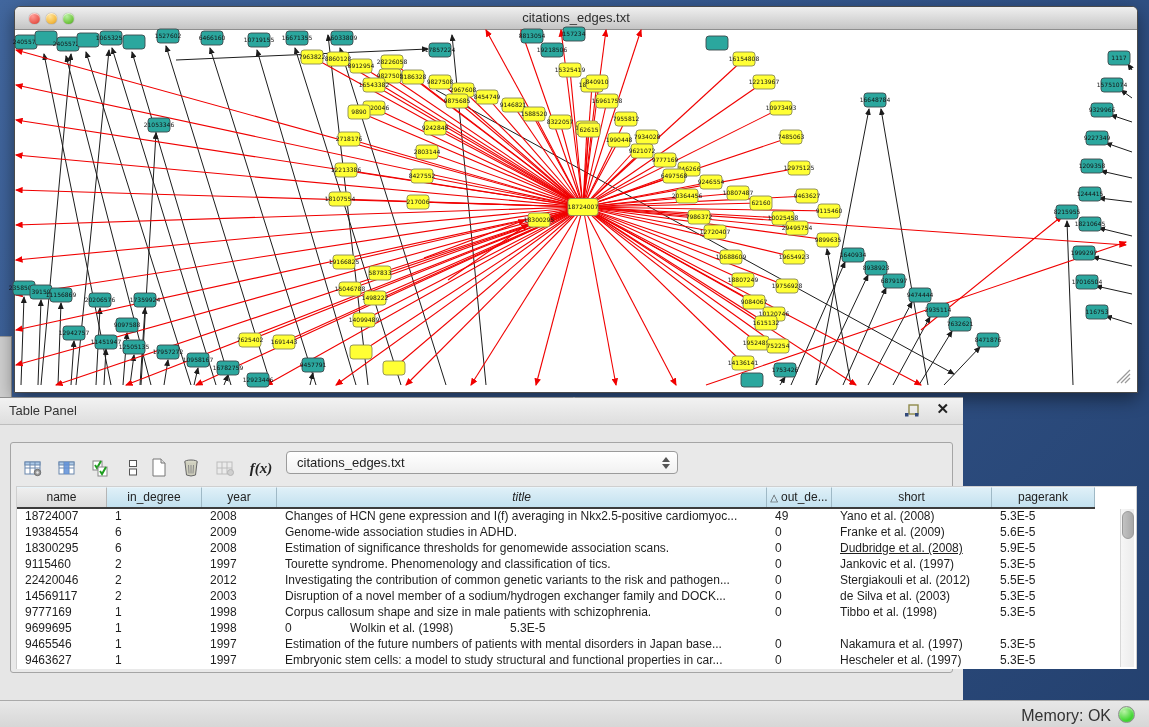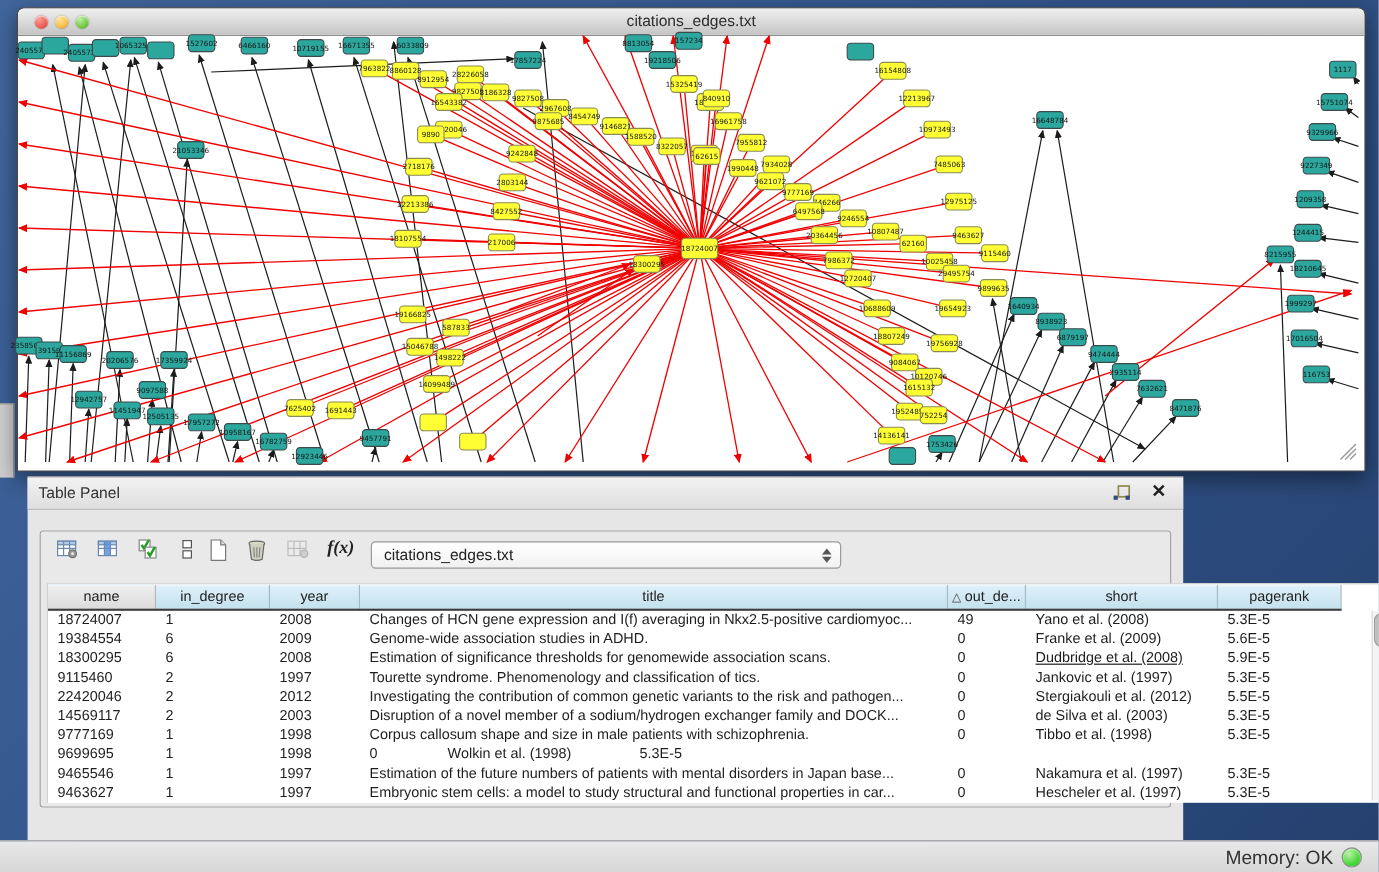--- a/index.html
+++ b/index.html
@@ -26,35 +26,35 @@
   #canvas{position:absolute;left:1px;top:23px;width:1120px;height:361px;background:#fff;}
   #net{display:block;width:1120px;height:361px;}
   .ek{stroke:#1c1c1c;stroke-width:1;}
   .er{stroke:#f00000;stroke-width:1.1;}
   .node-y{fill:#ffff34;stroke:#8a8a55;stroke-width:.9;}
   .node-t{fill:#2ba79e;stroke:#3c4a4c;stroke-width:.9;}
   .nlab{font-family:"DejaVu Sans",sans-serif;font-size:6px;fill:#141414;text-anchor:middle;}
   .grip{stroke:#9a9a9a;stroke-width:1.2;}
   
   #panel{position:absolute;left:0;top:397px;width:963px;height:303px;
-    background:#e6e6e6;border-top:1px solid #8f8f8f;margin-left:23px;}
+    background:#e6e6e6;border-top:1px solid #8f8f8f;}
   #panel-notch{position:absolute;left:566px;top:-1px;width:0;height:0;
     border-left:8px solid transparent;border-right:8px solid transparent;
     border-bottom:7px solid #a9a9a9;}
   #panel-titlebar{position:relative;height:26px;
     background:linear-gradient(#f2f2f2,#dedede);border-bottom:1px solid #bdbdbd;}
   #panel-title{position:absolute;left:9px;top:5px;font-size:13px;color:#333;}
   #float-btn{position:absolute;right:42px;top:5px;width:18px;height:16px;cursor:default;}
   #close-btn{position:absolute;right:14px;top:2px;font-size:15px;font-weight:bold;color:#222;}
   #panel-box{position:absolute;left:10px;right:10px;top:44px;height:229px;
     border:1px solid #a5a5a5;border-radius:3px;background:#e9e9e9;}
   
   #toolbar{position:absolute;left:0;top:0;right:0;height:40px;}
   .tbi{position:absolute;top:6px;width:28px;height:28px;display:flex;
-    align-items:flex-start;justify-content:center;}
+    align-items:flex-end;justify-content:center;}
   .fx{font-family:"Liberation Serif",serif;font-style:italic;font-weight:bold;
     font-size:15px;color:#222;}
   #combo{position:absolute;left:275px;top:8px;width:392px;height:23px;
     background:linear-gradient(#ffffff,#f1f1f1);border:1px solid #9b9b9b;
     border-radius:4px;font-size:13px;color:#222;line-height:22px;padding-left:10px;
     box-sizing:border-box;}
   #combo .arrows{position:absolute;right:7px;top:3px;width:9px;height:16px;}
   #combo .arrows div{width:0;height:0;margin:2px auto;}
   #combo .up{border-left:4px solid transparent;border-right:4px solid transparent;
     border-bottom:5px solid #555;}
@@ -865,21 +865,21 @@
             <div class="up"></div>
             <div class="dn"></div>
           </span>
       </div>
 
       <div id="tablewrap">
         <div id="thead">
             <div class="th gray" style="width: 90px;"><span>name</span></div>
             <div class="th" style="width: 95px;"><span>in_degree</span></div>
             <div class="th" style="width: 75px;"><span>year</span></div>
-            <div class="th" style="width: 490px;"><span>title</span></div>
+            <div class="th" style="width: 490px; font-style: italic;"><span>title</span></div>
             <div class="th" style="width: 65px;"><span class="sortglyph">△</span><span>out_de...</span></div>
             <div class="th" style="width: 160px;"><span>short</span></div>
             <div class="th" style="width: 103px;"><span>pagerank</span></div>
           </div>
         <div id="tbody">
             <div class="tr">
               <div class="td" style="width: 90px;">18724007</div>
               <div class="td" style="width: 95px;">1</div>
               <div class="td" style="width: 75px;">2008</div>
               <div class="td" style="width: 490px;">Changes of HCN gene expression and I(f) averaging in Nkx2.5-positive cardiomyoc...</div>

